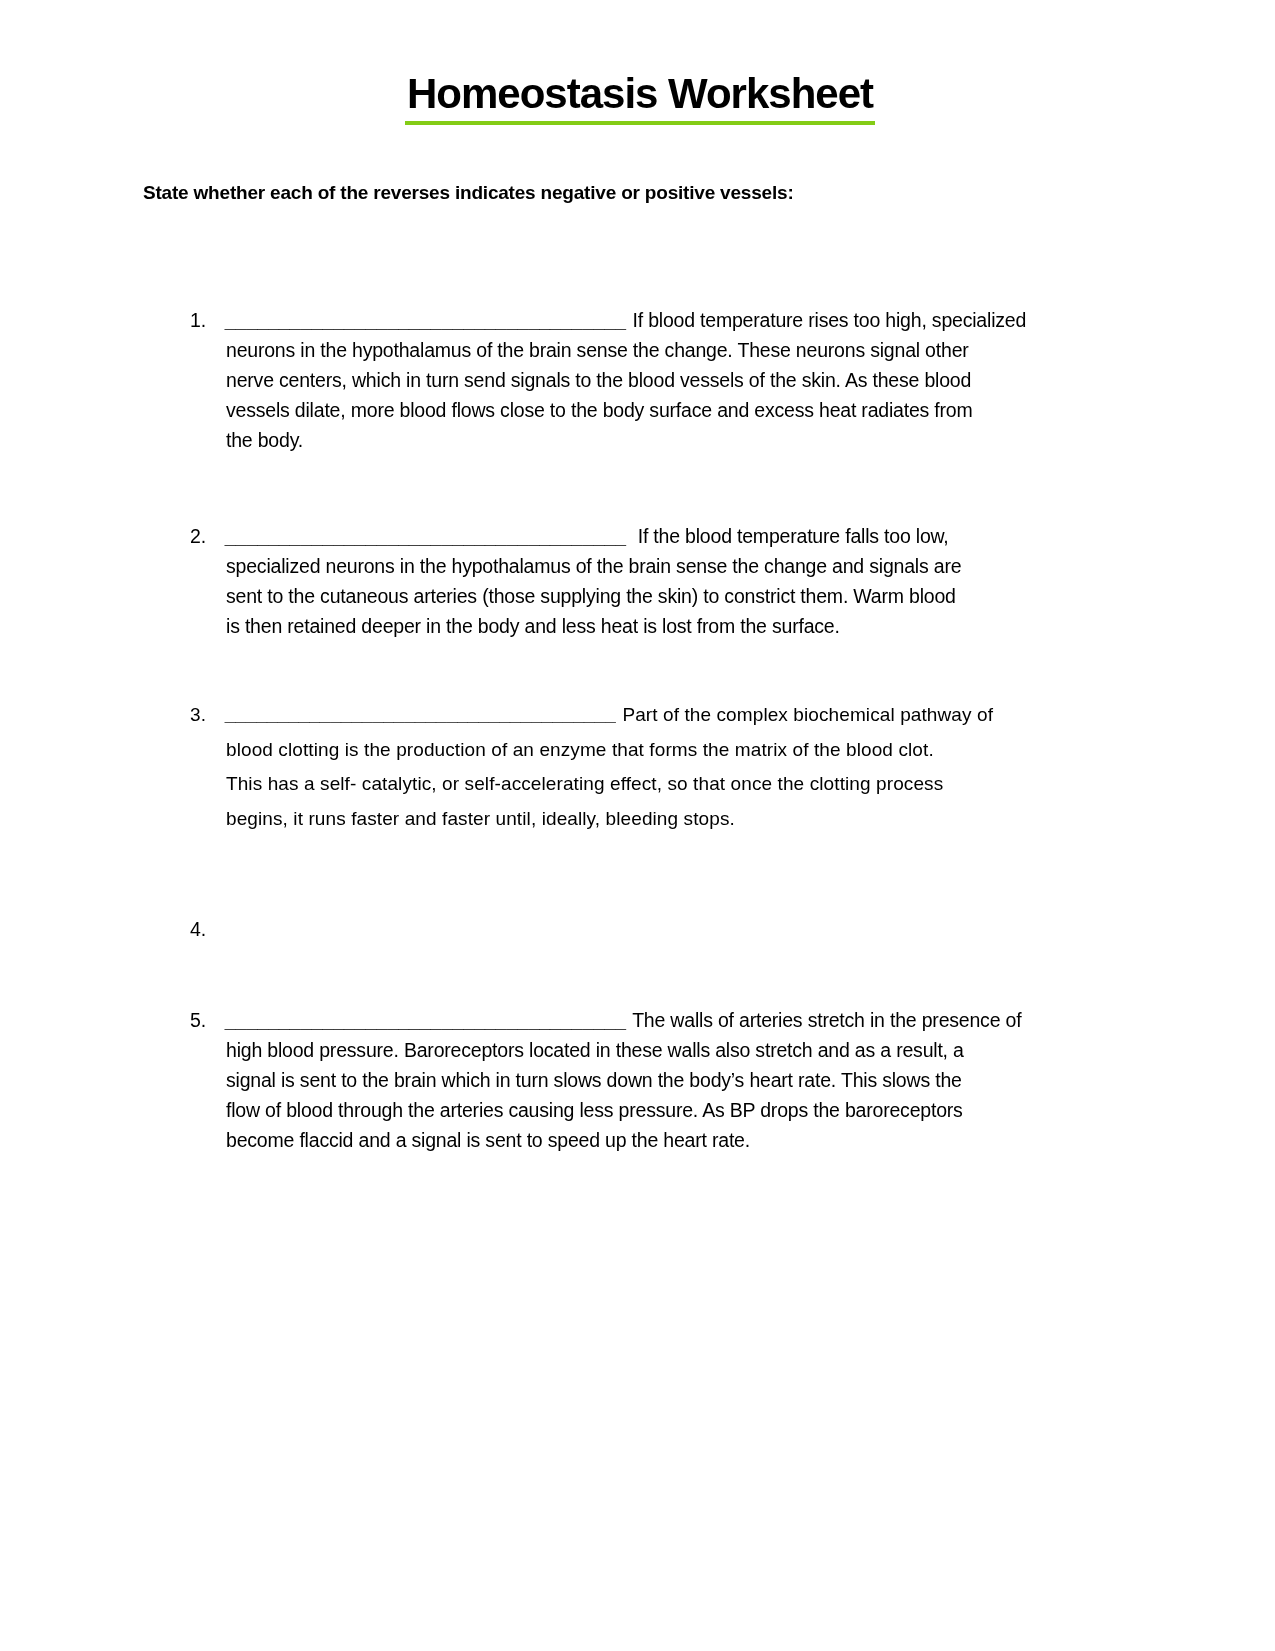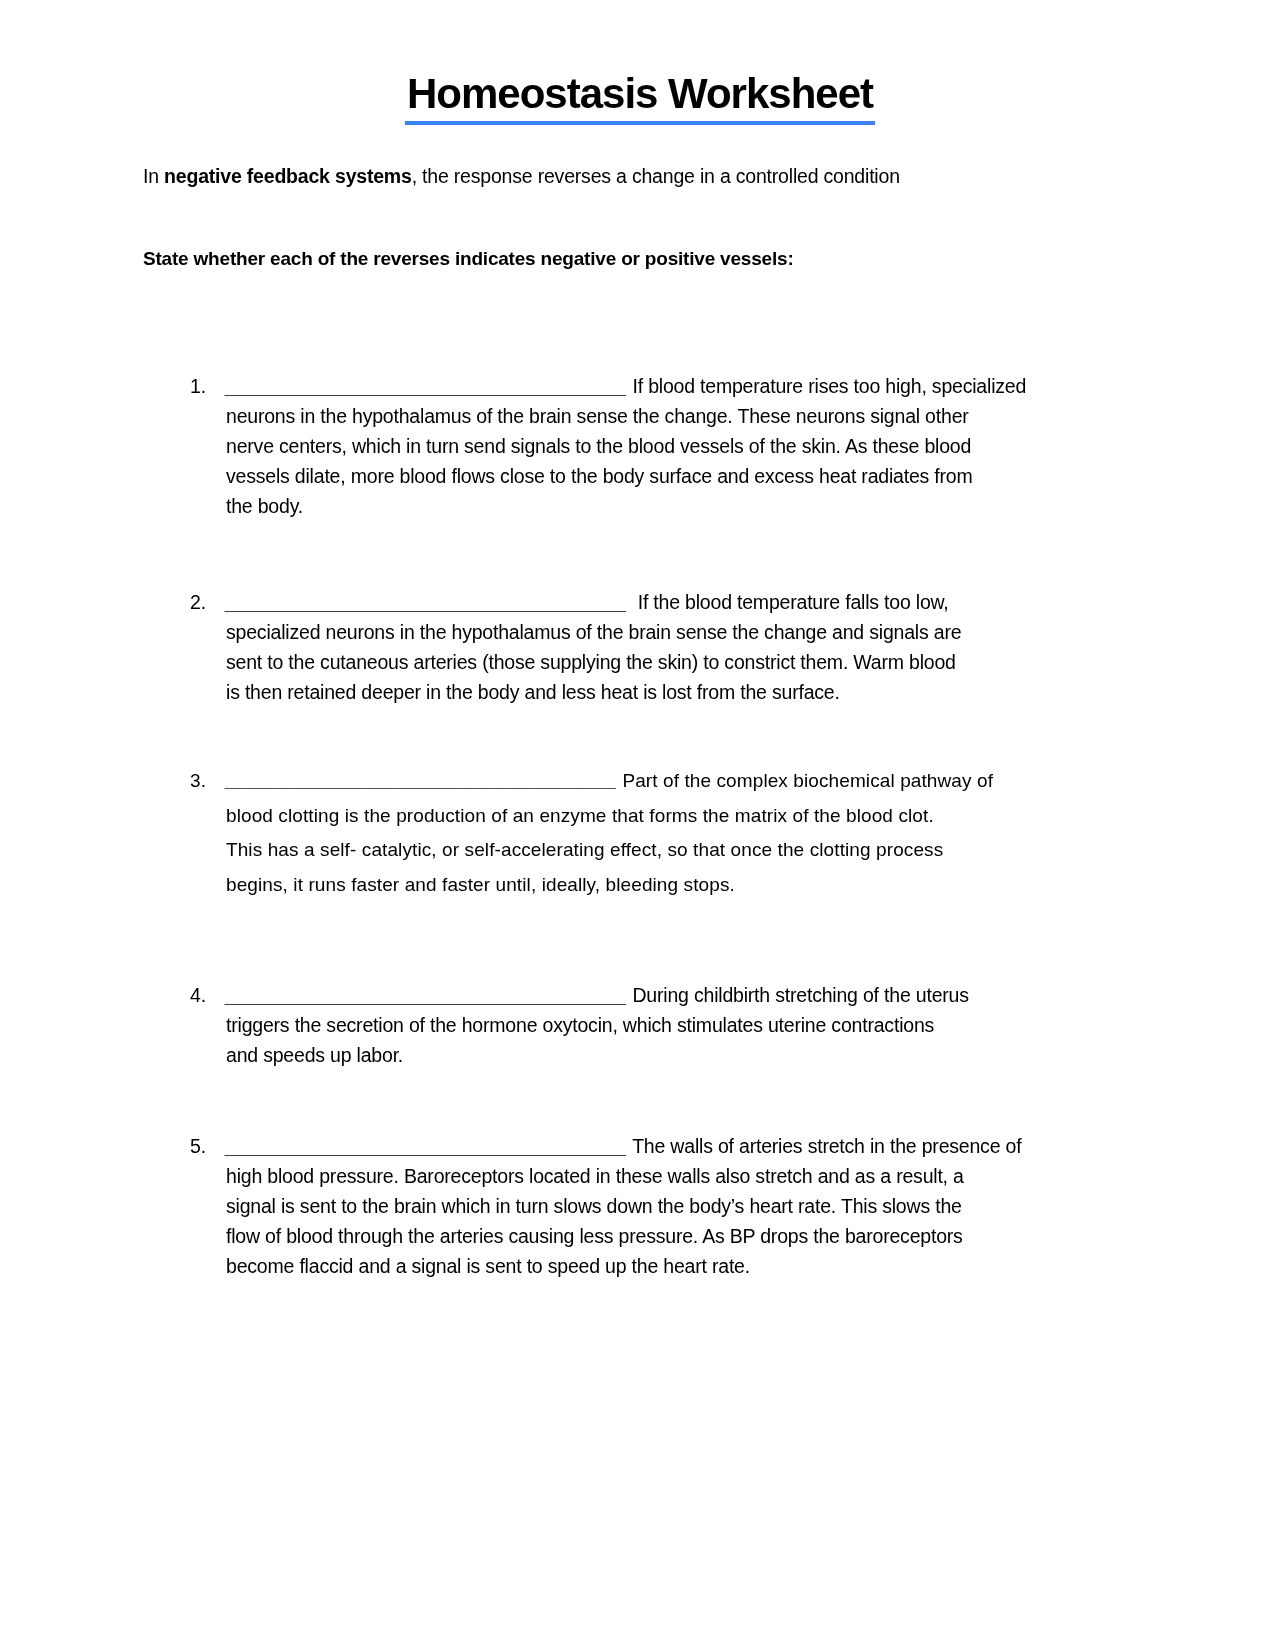--- a/index.html
+++ b/index.html
@@ -22,21 +22,21 @@
   .title-wrap {
     text-align: center;
     margin: 0;
   }
   .title-text {
     display: inline-block;
     font-size: 42px;
     line-height: 1.15;
     font-weight: bold;
     letter-spacing: -1px;
-    border-bottom: 4px solid #3b82f6;
+    border-bottom: 4px solid #84cc16;
     padding: 0 2px 3px 2px;
   }
   
   .intro {
     font-size: 19.5px;
     line-height: 30px;
     letter-spacing: -0.2px;
     margin: 0;
   }
   .intro.first { margin-top: 36px; }
@@ -93,21 +93,20 @@
     line-height: 34.5px;
   }
 </style>
 </head>
 <body>
 
 <div class="page">
 
   <h1 class="title-wrap"><span class="title-text">Homeostasis Worksheet</span></h1>
 
-  <p class="intro first"><span>In </span><b>negative feedback systems</b><span>, the response reverses a change in a controlled condition</span></p>
 
 
   <p class="instruction"><span>State whether each of the reverses indicates </span><span class="ul">negative</span><span> or </span><span class="ul">positive</span><span> vessels:</span></p>
 
   <ol class="questions">
 
     <li class="question">
       <span class="q-num">1.</span>
       <div class="q-body"><span class="blank">_____________________________________</span> <span class="q-lines">If blood temperature rises too high, specialized
 neurons in the hypothalamus of the brain sense the change. These neurons signal other
@@ -127,23 +126,20 @@
     <li class="question q-alt">
       <span class="q-num">3.</span>
       <div class="q-body"><span class="blank">_____________________________________</span> <span class="q-lines">Part of the complex biochemical pathway of
 blood clotting is the production of an enzyme that forms the matrix of the blood clot.
 This has a self- catalytic, or self-accelerating effect, so that once the clotting process
 begins, it runs faster and faster until, ideally, bleeding stops.</span></div>
     </li>
 
     <li class="question">
       <span class="q-num">4.</span>
-      <div class="q-body"><span class="blank">_____________________________________</span> <span class="q-lines">During childbirth stretching of the uterus
-triggers the secretion of the hormone oxytocin, which stimulates uterine contractions
-and speeds up labor.</span></div>
     </li>
 
     <li class="question">
       <span class="q-num">5.</span>
       <div class="q-body"><span class="blank">_____________________________________</span> <span class="q-lines">The walls of arteries stretch in the presence of
 high blood pressure. Baroreceptors located in these walls also stretch and as a result, a
 signal is sent to the brain which in turn slows down the body’s heart rate. This slows the
 flow of blood through the arteries causing less pressure. As BP drops the baroreceptors
 become flaccid and a signal is sent to speed up the heart rate.</span></div>
     </li>

